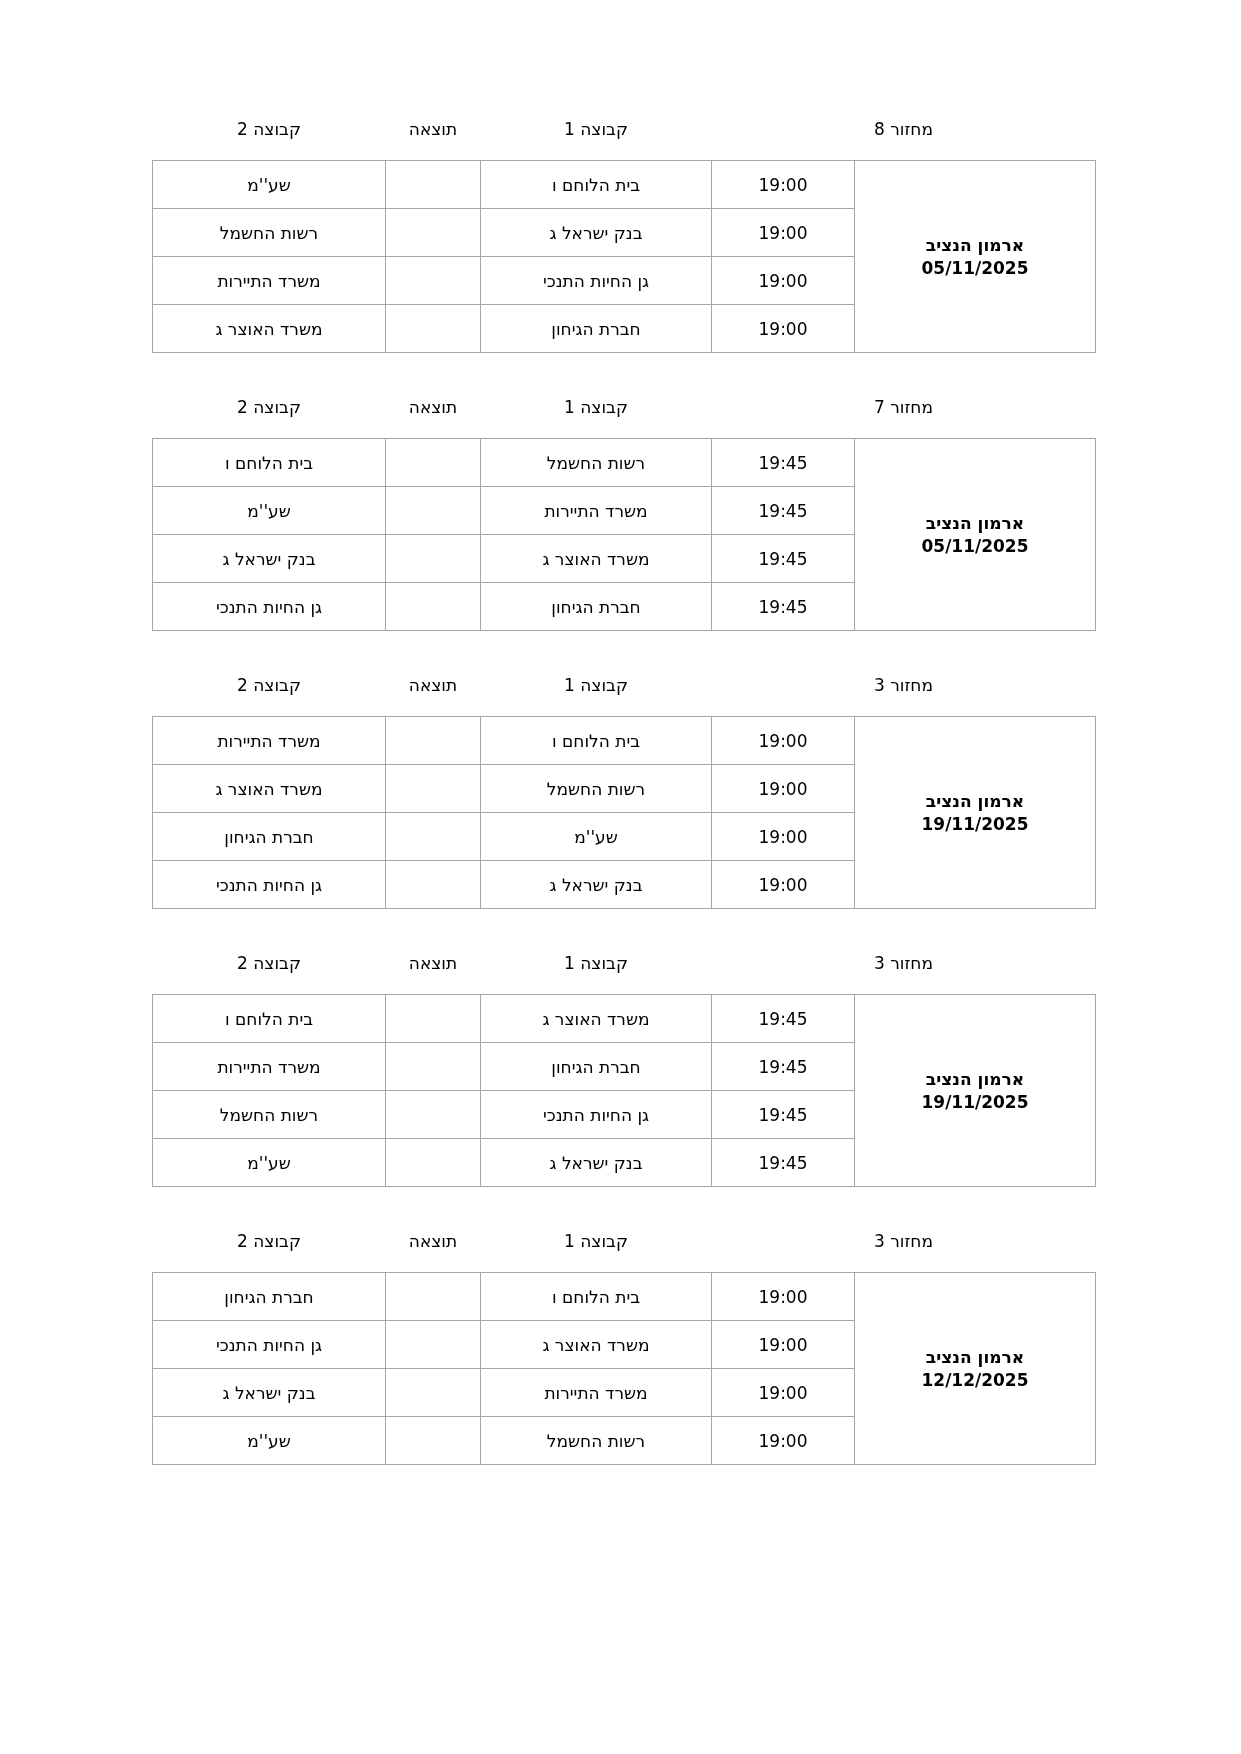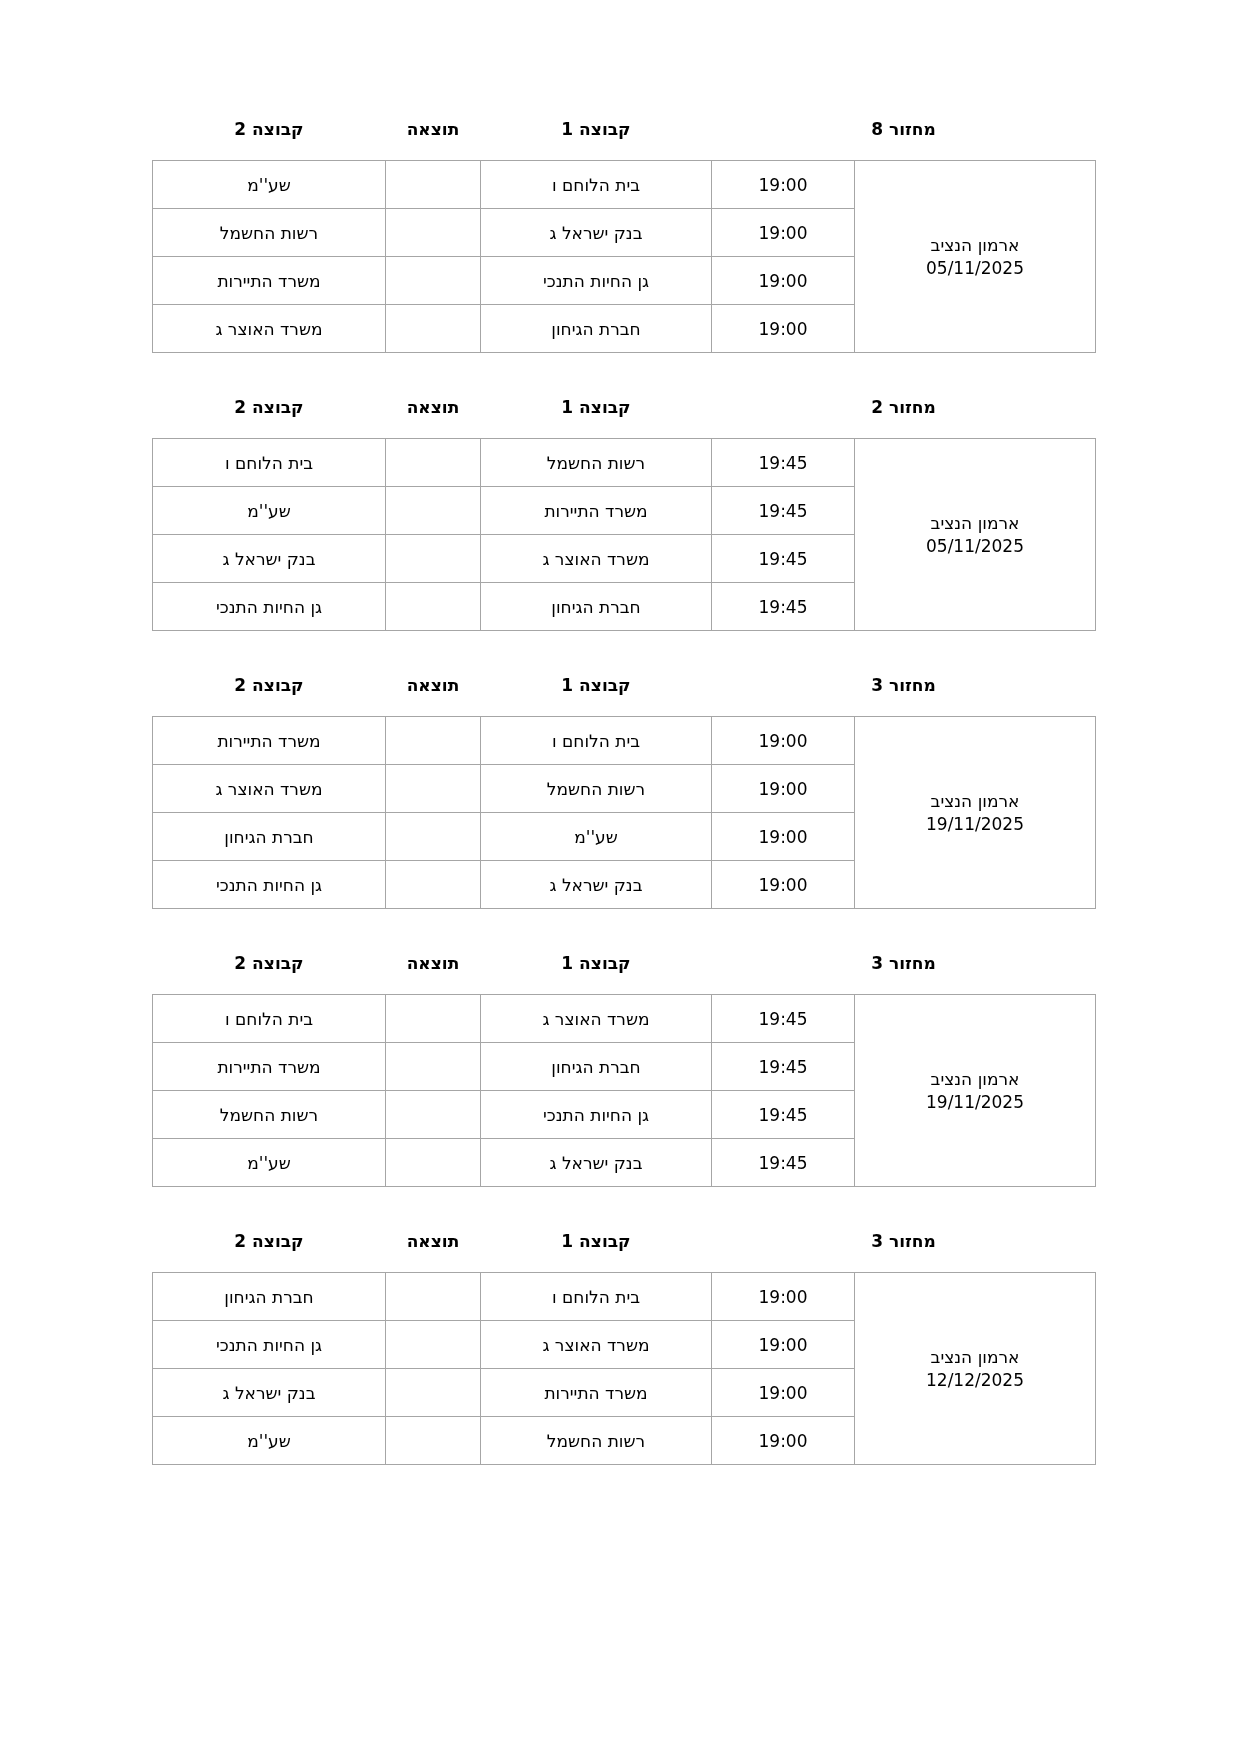--- a/index.html
+++ b/index.html
@@ -22,42 +22,42 @@
   .round {
     margin-bottom: 43px;
   }
   table.round-table {
     border-collapse: collapse;
     table-layout: fixed;
     width: 943px;
   }
   th.hdr {
     border: none;
-    font-weight: bold;
+    font-weight: normal;
     font-size: 17px;
     line-height: 22px;
     padding: 0 0 20px 0;
     text-align: center;
     vertical-align: bottom;
   }
   td.cell, td.venue {
     border: 1px solid #a6a6a6;
     background: #ffffff;
     text-align: center;
     vertical-align: middle;
     font-size: 17px;
     padding: 0 4px;
     overflow: hidden;
     white-space: nowrap;
   }
   td.cell {
     height: 47px;
   }
   td.venue {
-    font-weight: normal;
+    font-weight: bold;
     line-height: 1.35;
   }
   .venue-name, .venue-date {
     text-align: center;
   }
 </style>
 </head>
 <body>
 
 <div class="page">
@@ -114,21 +114,21 @@
     <table class="round-table">
       <colgroup>
         <col style="width:241px">
           <col style="width:143px">
           <col style="width:231px">
           <col style="width:95px">
           <col style="width:233px">
       </colgroup>
       <tbody>
           <tr>
-        <th class="hdr" colspan="2">מחזור 2</th>
+        <th class="hdr" colspan="2">מחזור 7</th>
         <th class="hdr">קבוצה 1</th>
         <th class="hdr">תוצאה</th>
         <th class="hdr">קבוצה 2</th>
       </tr>
       <tr>
         <td class="venue" rowspan="4">
           <div class="venue-name">ארמון הנציב</div>
           <div class="venue-date">05/11/2025</div>
         </td>
         <td class="cell">19:45</td>

